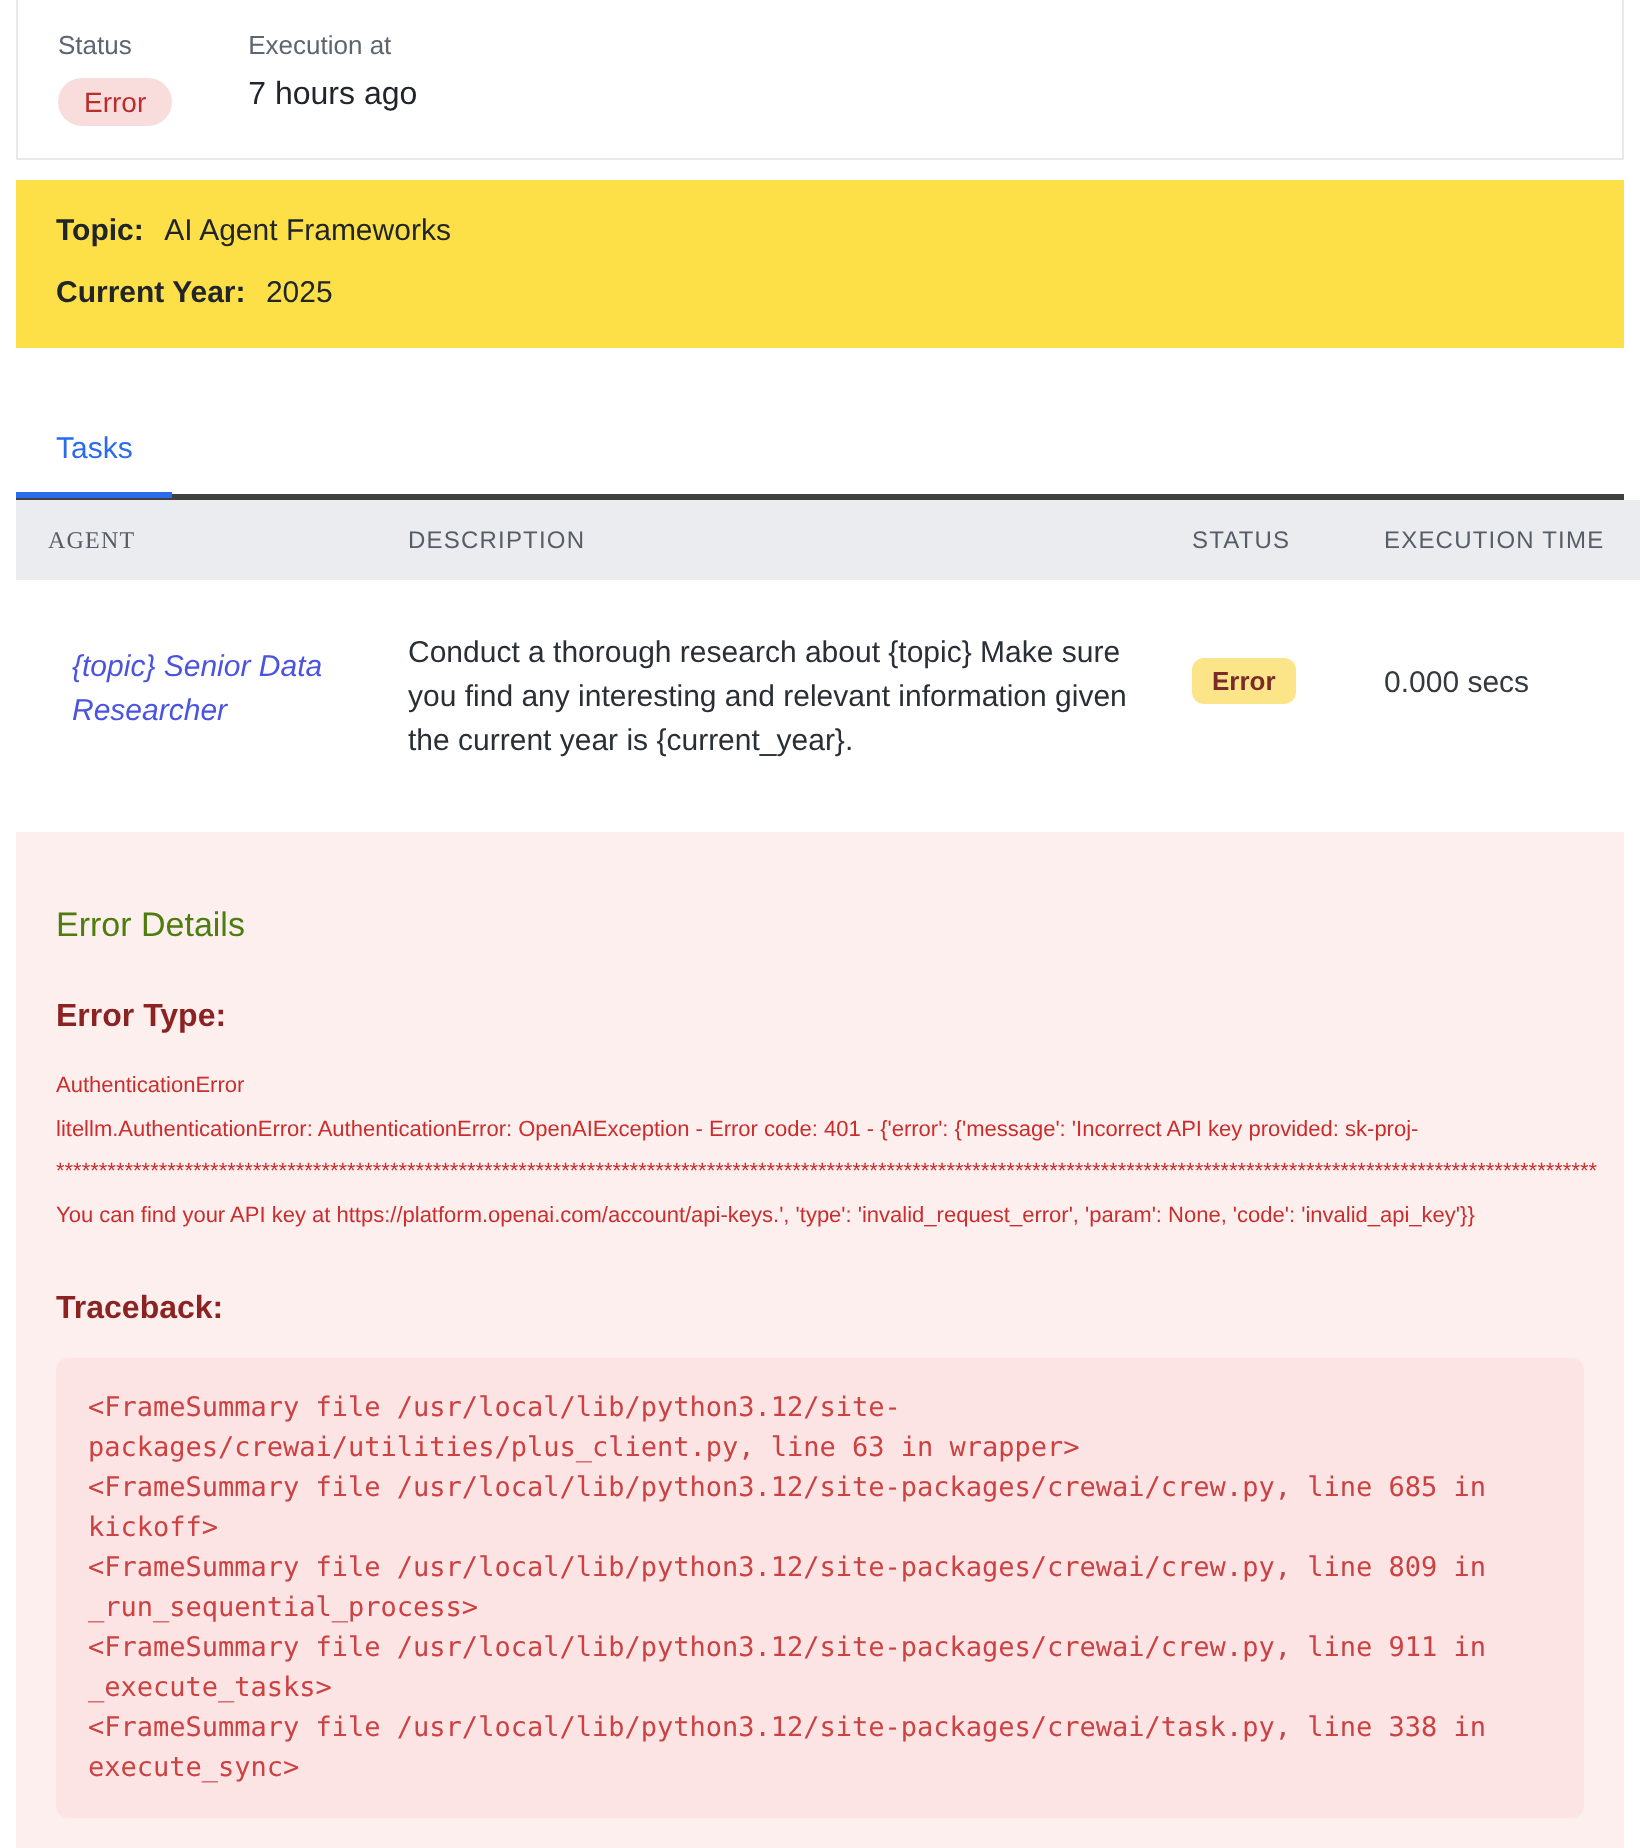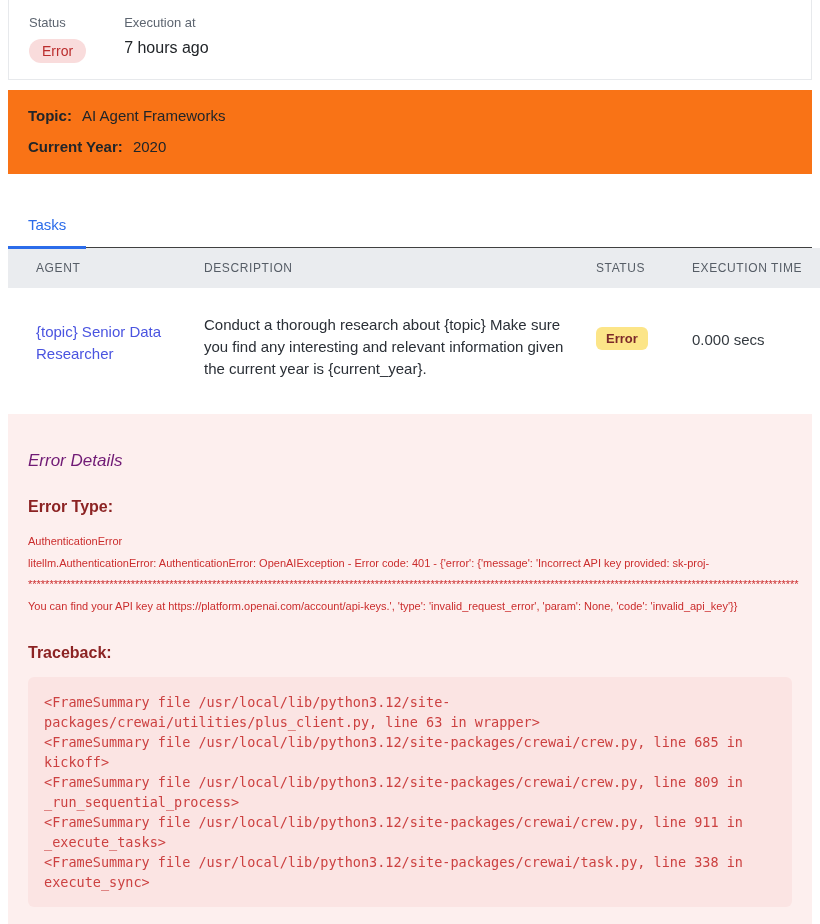--- a/index.html
+++ b/index.html
@@ -19,66 +19,66 @@
     padding: 15px 20px 16px 20px;
   }
   .stat-label { font-size: 13px; color: #5d6570; margin-bottom: 9px; }
   .stat-value { font-size: 16px; color: #212529; }
   .pill-error {
     display: inline-block; background: #f9dcdc; color: #bb2d2d;
     font-size: 14px; padding: 4px 13px; border-radius: 999px;
   }
 
   
-  .inputs-card { background: #f97316; margin-top: 10px; padding: 17px 20px 19px; }
+  .inputs-card { background: #fde047; margin-top: 10px; padding: 17px 20px 19px; }
   .input-line { font-size: 15px; margin: 0 0 14px 0; }
   .input-line:last-child { margin-bottom: 0; }
   .input-label { font-weight: bold; color: #212529; }
   .input-value { color: #212529; margin-left: 6px; }
 
   
-  .tabs { display: flex; margin-top: 31px; border-bottom: 1px solid #404040; }
+  .tabs { display: flex; margin-top: 31px; border-bottom: 3px solid #404040; }
   .tab {
     padding: 11px 20px 13px; font-size: 15px; color: #3c4248;
     border-bottom: 3px solid transparent; margin-bottom: -2px; cursor: pointer;
   }
   .tab.active { color: #2b6cea; border-bottom-color: #2b6cea; }
 
   
   .table-wrap { width: 828px; }
   .thead, .trow {
     display: grid;
     grid-template-columns: 188px 392px 96px auto;
   }
   .thead {
     background: #eaecef; height: 40px; align-items: center;
   }
   .th {
     font-size: 12px; color: #565d66; letter-spacing: 0.6px;
     padding-left: 8px; text-transform: uppercase;
   }
-  .th:first-child { padding-left: 28px; }
+  .th:first-child { padding-left: 16px; font-family: Liberation Serif, serif; }
   .trow { padding: 26px 0 28px; align-items: start; background: #fff; }
   .td { padding-left: 8px; font-size: 15px; }
-  .td-agent { padding-left: 28px; padding-top: 7px; }
+  .td-agent { padding-left: 28px; padding-top: 7px; font-style: italic; }
   .agent-link { color: #4a54e0; line-height: 22px; text-decoration: none; cursor: pointer; }
   .td-desc { color: #2a2f36; line-height: 22px; max-width: 372px; }
   .td-status { padding-top: 13px; }
   .badge-warn {
     display: inline-block; background: #fce588; color: #7c2929;
     font-size: 13px; font-weight: bold; padding: 4px 10px; border-radius: 6px;
   }
   .td-time { color: #343a40; padding-top: 17px; }
 
   
   .error-section {
     margin-top: 6px; background: #fdefee; padding: 22px 20px 60px;
     overflow: hidden; min-height: 560px;
   }
-  .error-title { font-size: 17px; color: #701a75; margin: 15px 0 0; font-weight: normal; font-style: italic; }
+  .error-title { font-size: 17px; color: #4d7c0f; margin: 15px 0 0; font-weight: normal; }
   .error-h2 { font-size: 16px; color: #8c2323; font-weight: bold; margin: 27px 0 15px; }
   .error-text { font-size: 11px; color: #cb2d2d; line-height: 21.5px; margin: 0; }
   .asterisk-line { white-space: nowrap; }
   .traceback-pre {
     background: #fbe4e3; border-radius: 6px; padding: 15px 16px;
     font-family: "DejaVu Sans Mono", monospace;
     font-size: 13.5px; line-height: 20px; color: #cc4141;
     white-space: pre-wrap; overflow-wrap: break-word; margin: 0;
   }
 </style>
@@ -98,21 +98,21 @@
     </div>
   </section>
 
   <section class="inputs-card">
     <p class="input-line">
       <span class="input-label">Topic:</span>
       <span class="input-value">AI Agent Frameworks</span>
     </p>
     <p class="input-line">
       <span class="input-label">Current Year:</span>
-      <span class="input-value">2020</span>
+      <span class="input-value">2025</span>
     </p>
   </section>
 
   <nav class="tabs">
     <div class="tab active">Tasks</div>
   </nav>
 
   <div class="table-wrap">
     <div class="thead">
       <div class="th">Agent</div>

